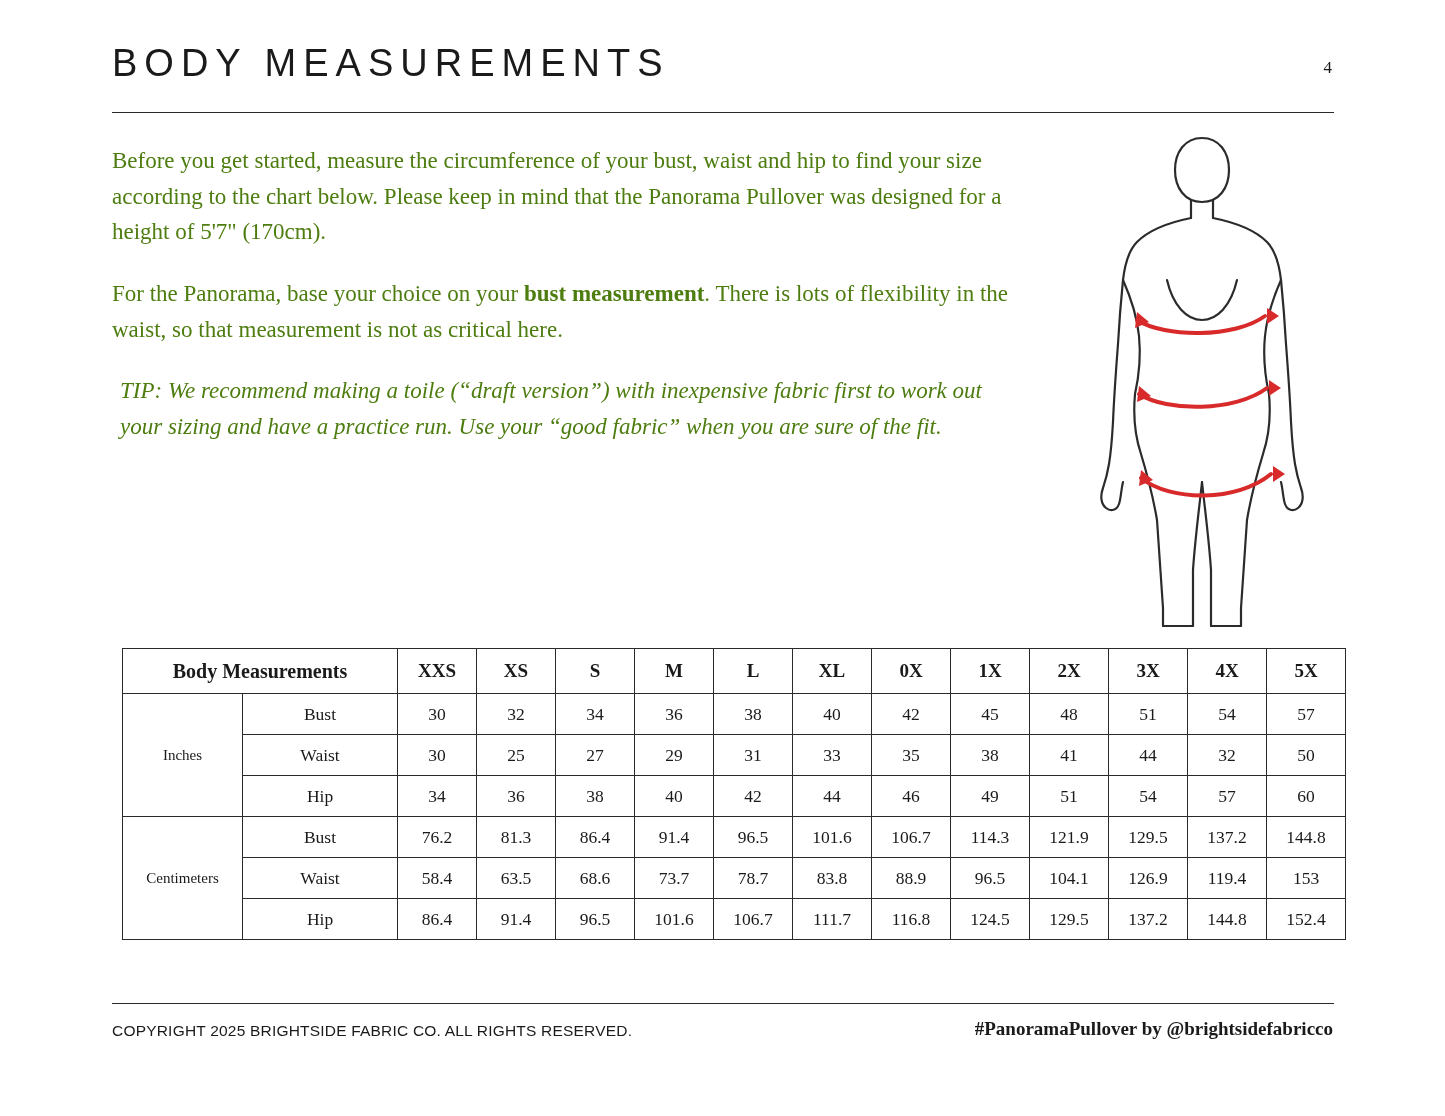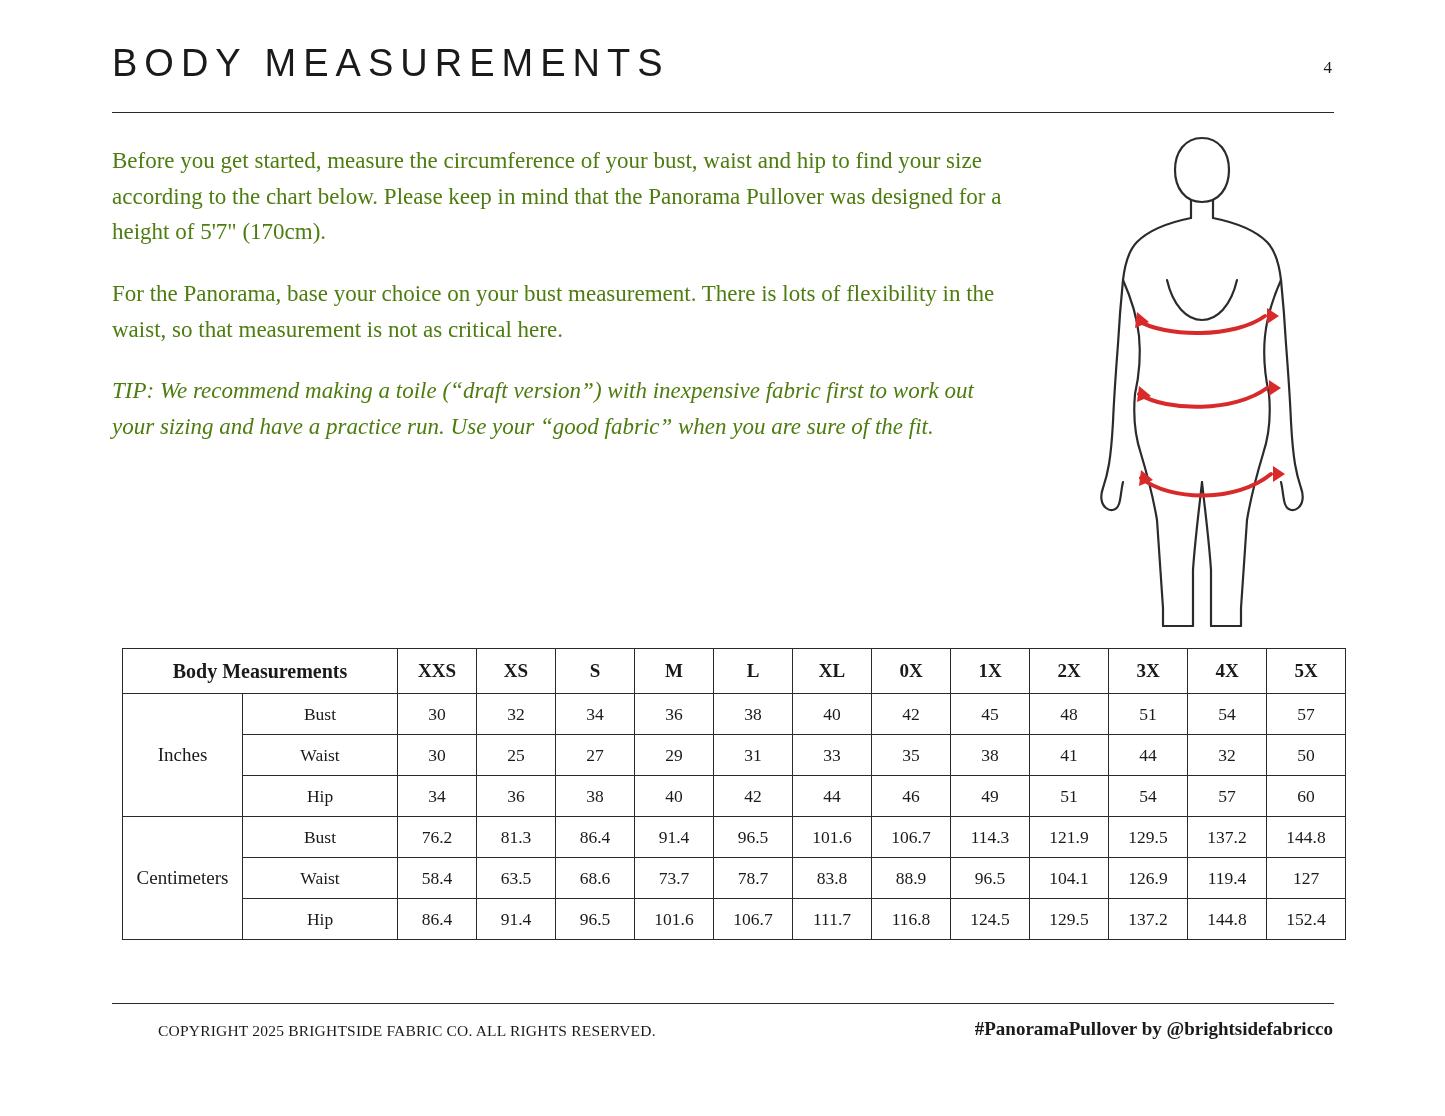--- a/index.html
+++ b/index.html
@@ -62,26 +62,27 @@
     width: 900px;
     font-size: 23px;
     line-height: 1.55;
     color: #4d7c0f;
   }
   .intro p {
     margin: 0 0 26px 0;
   }
   .intro p:last-child {
     margin-bottom: 0;
+    margin-left: 8px;
   }
   .intro .tip {
     font-style: italic;
   }
   .intro b {
-    font-weight: normal;
+    font-weight: bold;
   }
 
   
   .figure {
     position: absolute;
     left: 1075px;
     top: 130px;
     width: 255px;
     height: 500px;
   }
@@ -114,41 +115,40 @@
   }
   table.measure thead th.corner {
     font-size: 20px;
     text-align: center;
   }
   .col-unit { width: 120px; }
   .col-part { width: 155px; }
   .col-size { width: 79px; }
   td.unit-cell {
     vertical-align: middle;
-    font-size: 19px;
+    font-size: 15px;
   }
 
   
   .footer-rule {
     position: absolute;
     left: 112px;
     top: 1003px;
     width: 1222px;
     height: 1px;
     background: #2b2b2b;
   }
   .footer-left {
     position: absolute;
     left: 112px;
     top: 1022px;
-    font-family: Liberation Serif, serif;
+    font-family: Liberation Sans, sans-serif;
     font-size: 15.5px;
     letter-spacing: 0.2px;
     color: #1a1a1a;
-    margin-left: 46px;
   }
   .footer-right {
     position: absolute;
     right: 112px;
     top: 1018px;
     font-family: "Liberation Serif", serif;
     font-size: 19px;
     font-weight: bold;
     color: #1a1a1a;
   }
@@ -327,21 +327,21 @@
           <td>63.5</td>
           <td>68.6</td>
           <td>73.7</td>
           <td>78.7</td>
           <td>83.8</td>
           <td>88.9</td>
           <td>96.5</td>
           <td>104.1</td>
           <td>126.9</td>
           <td>119.4</td>
-          <td>127</td>
+          <td>153</td>
         </tr>
         <tr>
           <td>Hip</td>
           <td>86.4</td>
           <td>91.4</td>
           <td>96.5</td>
           <td>101.6</td>
           <td>106.7</td>
           <td>111.7</td>
           <td>116.8</td>

